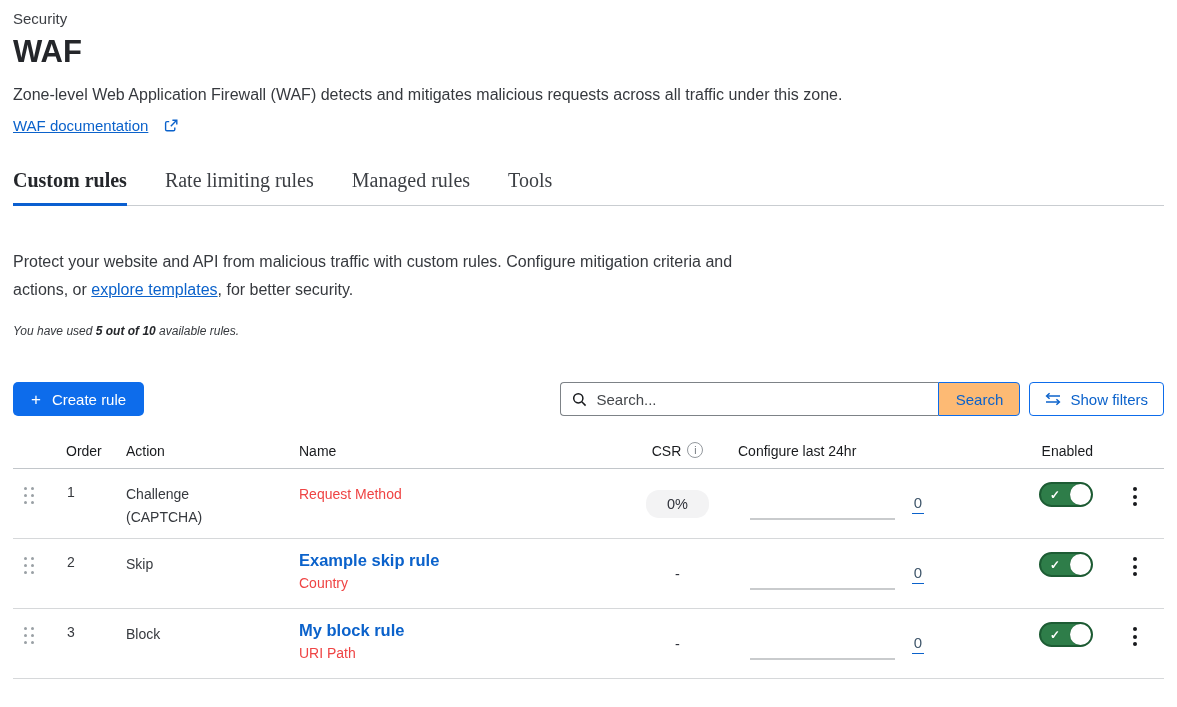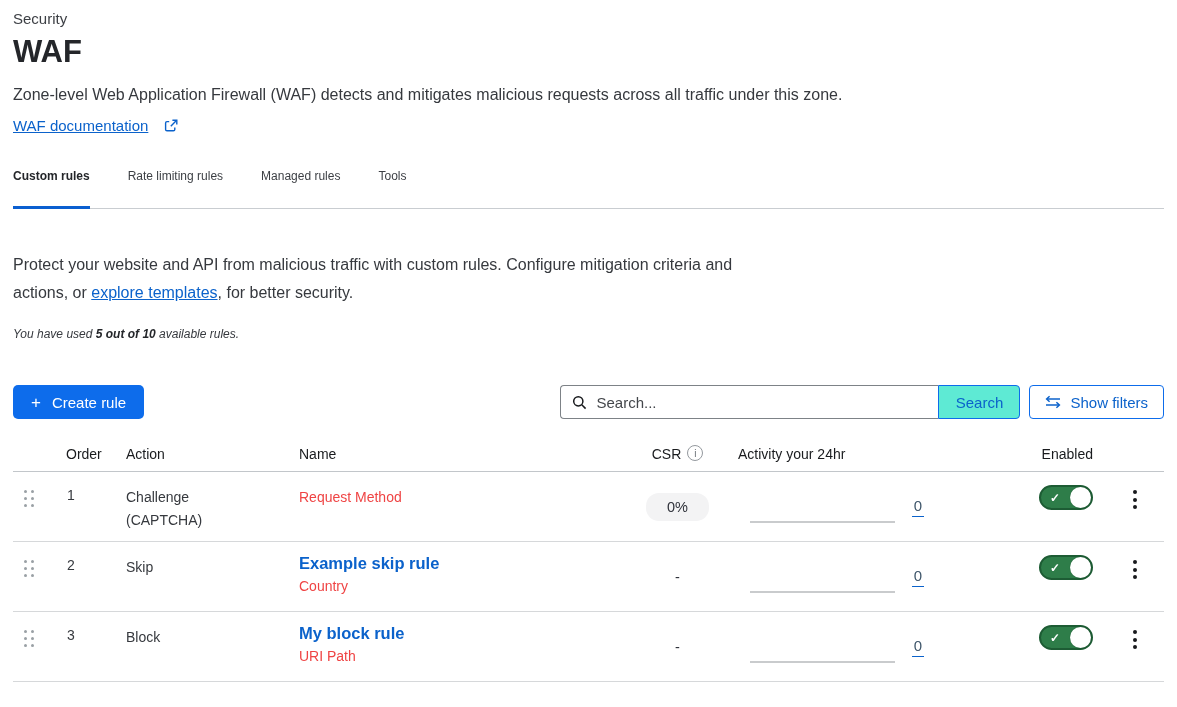--- a/index.html
+++ b/index.html
@@ -15,22 +15,22 @@
   
   .eyebrow { font-size:15px; color:#3c3f44; }
   .page-title { margin-top:7px; font-size:31px; font-weight:700; color:#24262a; }
   .page-desc { margin-top:16px; font-size:16px; color:#36393e; }
   .doc-link-row { margin-top:13px; display:flex; align-items:center; gap:16px; }
   a.link { color:#0b62cb; text-decoration:underline; cursor:pointer; }
   .doc-link-row a { font-size:15px; }
 
   
   .tabs { margin-top:35px; display:flex; gap:38px; border-bottom:1px solid #c9cdd1; }
-  .tab { font-size:12px; color:#3c3f44; padding-bottom:23px; margin-bottom:-1px;
-         border-bottom:3px solid transparent; cursor:pointer; white-space:nowrap; }
+  .tab { font-size:20px; color:#3c3f44; padding-bottom:11px; margin-bottom:-1px;
+         border-bottom:3px solid transparent; cursor:pointer; white-space:nowrap;font-family:Liberation Serif, serif; }
   .tab.active { font-weight:700; color:#24262a; border-bottom-color:#0b5fd0; }
 
   
   .intro { margin-top:42px; font-size:16px; line-height:28px; max-width:745px; color:#36393e; }
   .usage { margin-top:20px; font-size:12px; color:#36393e;font-style:italic; }
   .usage b { color:#24262a; }
 
   
   .toolbar { margin-top:44px; display:flex; justify-content:space-between; align-items:center; }
   .btn-create {
@@ -45,21 +45,21 @@
     display:flex; align-items:center; gap:9px;
     width:378px; height:34px; padding:13px 11px;
     border:1px solid #7d8287; border-right:none; border-radius:4px 0 0 4px; background:#fff;
   }
   .search-box input {
     border:none; outline:none; width:100%; font-size:15px; font-family:inherit; color:#33363a;
   }
   .search-box input::placeholder { color:#44474b; opacity:1; }
   .btn-search {
     width:82px; height:34px; border:1px solid #0d6ceb; border-radius:0 4px 4px 0;
-    background:#5eead4; color:#0b62cb; font-size:15px; font-family:inherit; cursor:pointer;
+    background:#fdba74; color:#0b62cb; font-size:15px; font-family:inherit; cursor:pointer;
   }
   .btn-filters {
     margin-left:9px; height:34px; padding:0 15px;
     display:inline-flex; align-items:center; gap:9px;
     border:1px solid #0d6ceb; border-radius:4px;
     background:#fff; color:#0b62cb; font-size:15px; font-family:inherit; cursor:pointer;
   }
 
   
   .rules-table { margin-top:26px; }
@@ -182,21 +182,21 @@
   <div class="rules-table">
     <div class="thead">
       <div class="th"></div>
       <div class="th th-order">Order</div>
       <div class="th th-action">Action</div>
       <div class="th th-name">Name</div>
       <div class="th th-csr">
         <span>CSR</span>
         <span class="info-icon">i</span>
       </div>
-      <div class="th th-activity">Activity your 24hr</div>
+      <div class="th th-activity">Configure last 24hr</div>
       <div class="th th-enabled">Enabled</div>
       <div class="th"></div>
     </div>
 
     <div class="tr">
       <div class="td cell-drag">
           <span class="grip">
             <i></i>
             <i></i>
             <i></i>

